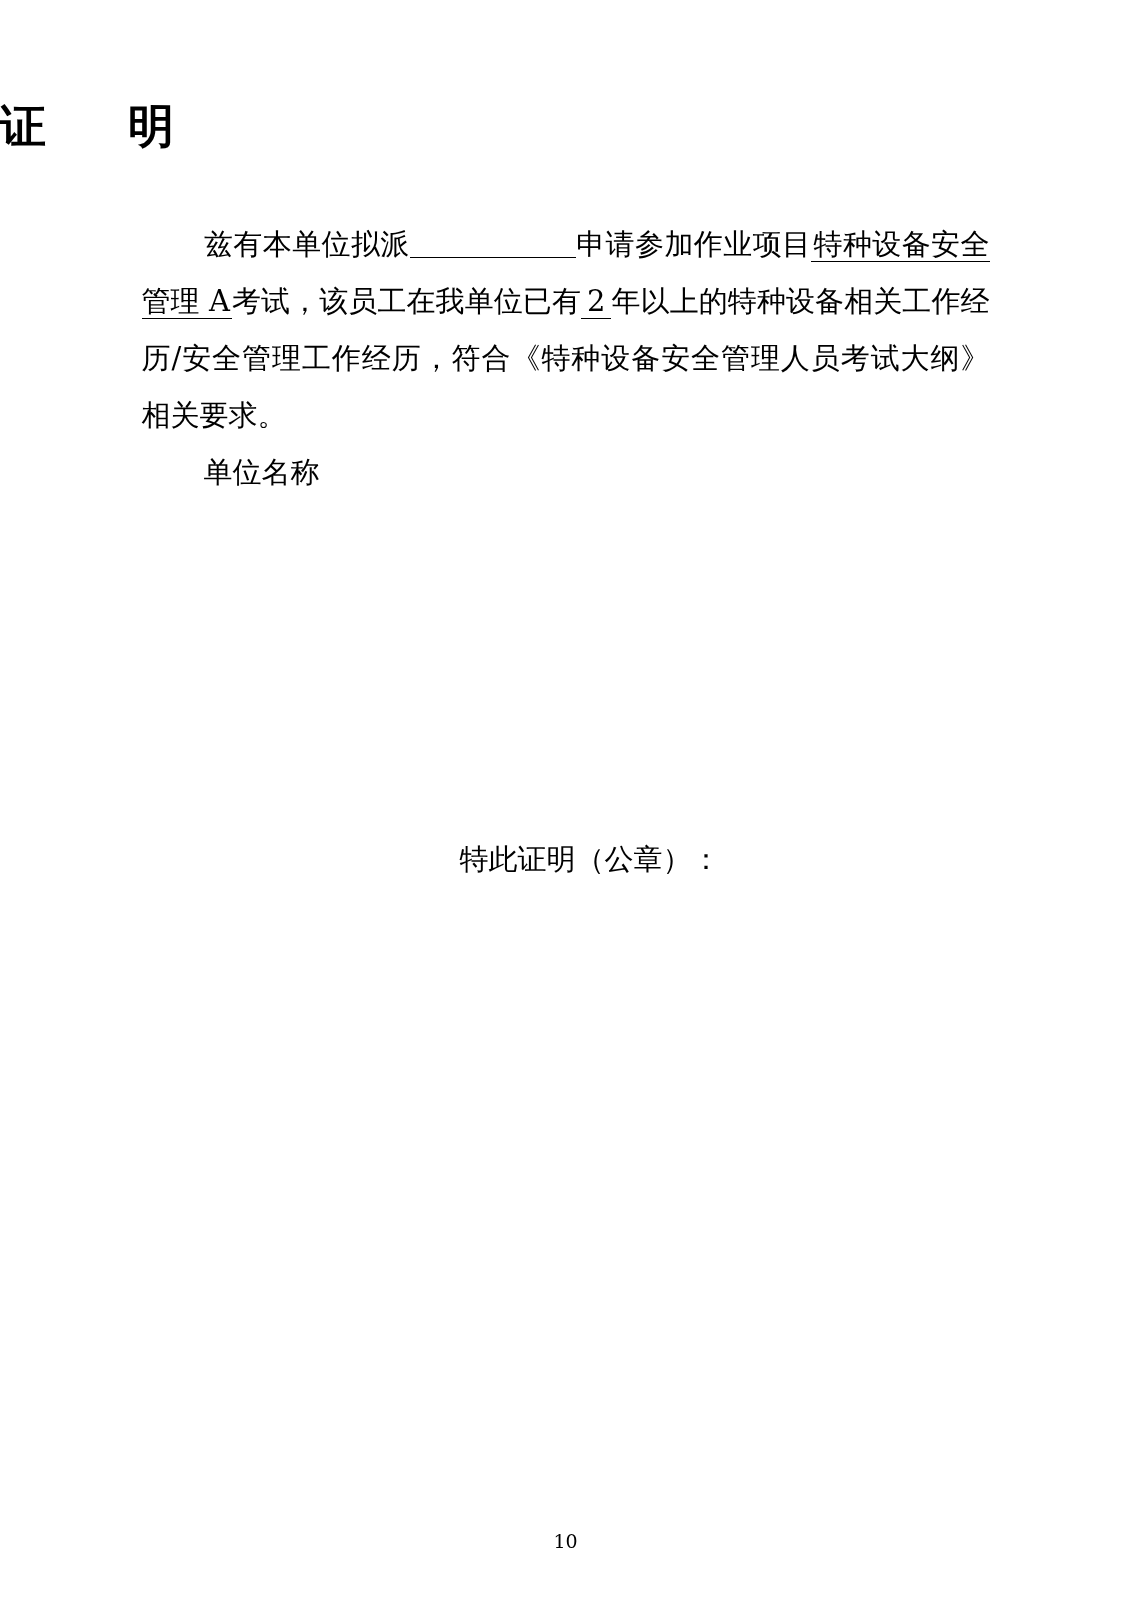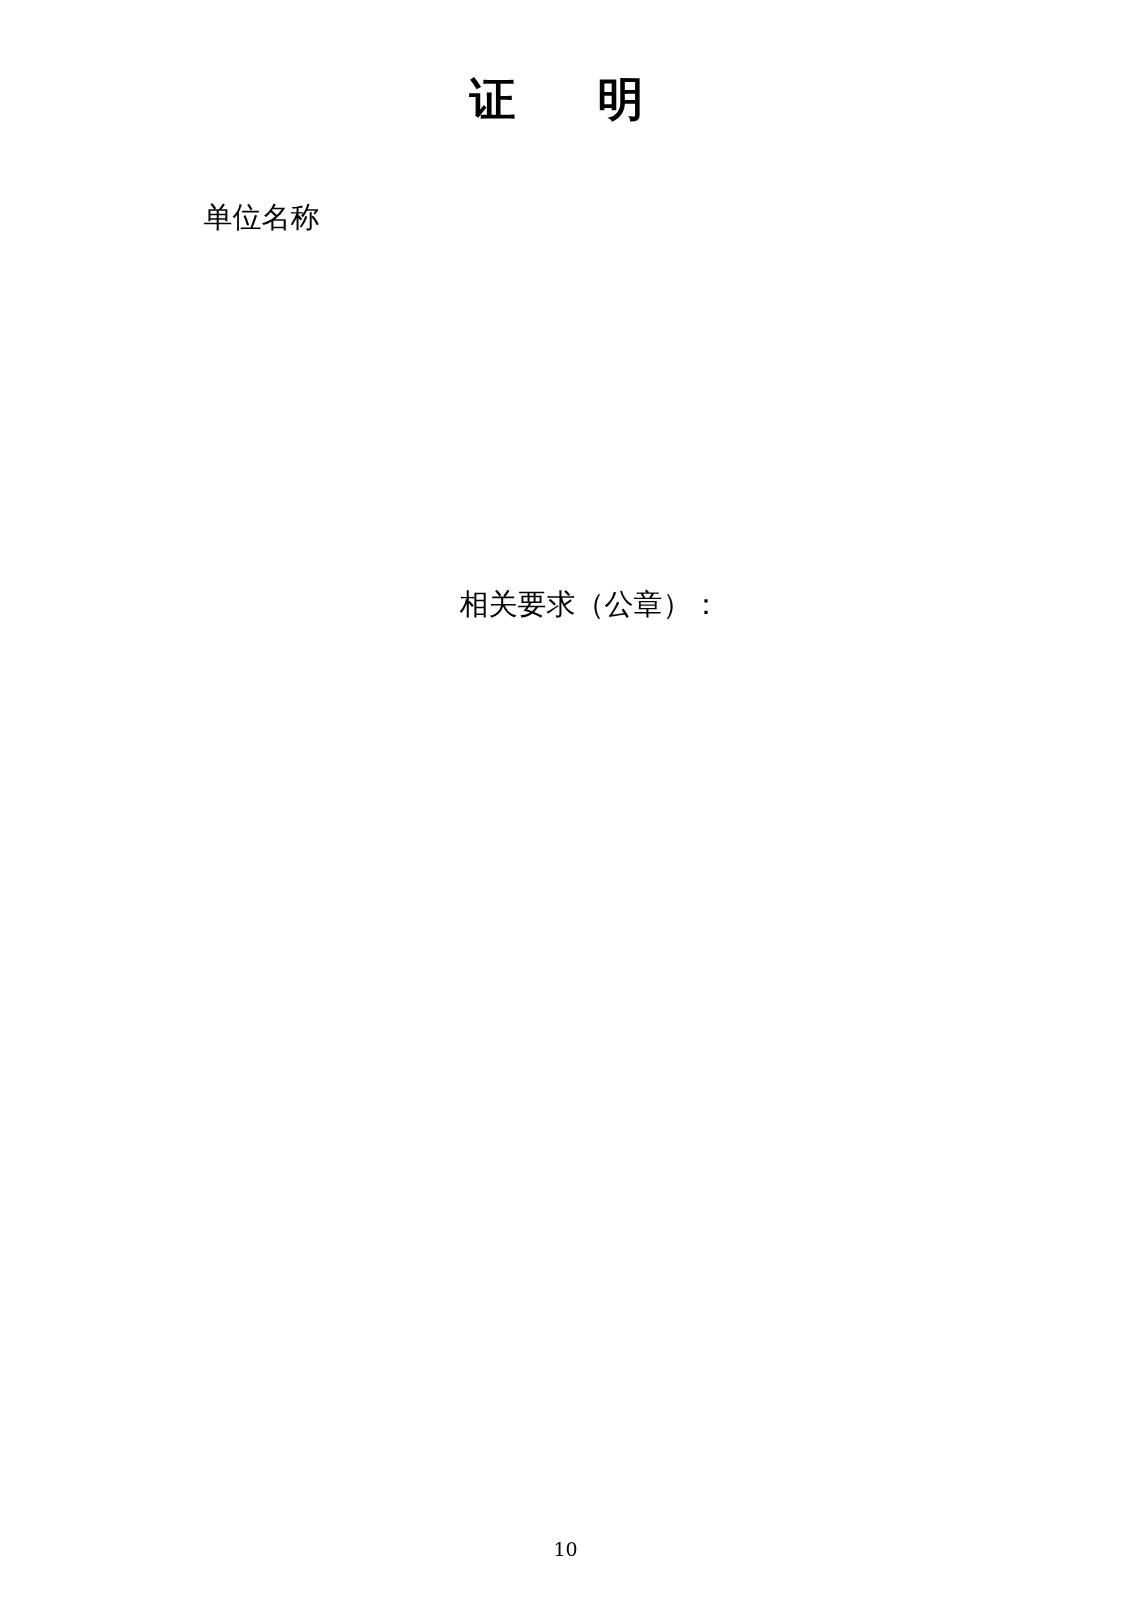--- a/index.html
+++ b/index.html
@@ -13,27 +13,27 @@
   }
   .page {
     position: relative;
     width: 1131px;
     height: 1600px;
     margin: 0 auto;
     background: #ffffff;
     overflow: hidden;
   }
   .doc-title {
-    text-align: center;
+    text-align: left;
     font-family: "DejaVu Sans", "Liberation Sans", sans-serif;
     font-weight: bold;
     font-size: 46px;
     letter-spacing: 18px;
     margin: 0;
-    padding-top: 72px;
+    padding-top: 99px;
     line-height: 1.2;
   }
   .body-block {
     margin: 0 auto;
     width: 848px;
     padding-top: 62px;
     font-size: 29px;
     line-height: 57px;
     text-align: justify;
     text-justify: inter-ideograph;
@@ -79,36 +79,37 @@
     letter-spacing: 2px;
   }
   .date-sp {
     display: inline-block;
     width: 38px;
   }
   .page-number {
     position: absolute;
     left: 0;
     right: 0;
-    bottom: 40px;
+    bottom: 48px;
     text-align: center;
     font-size: 19px;
     font-family: "DejaVu Serif", "Liberation Serif", serif;
   }
 </style>
 </head>
 <body>
 
 <div class="page">
 
   <h1 class="doc-title">证　明</h1>
 
   <div class="body-block">
+    <p class="para"><span class="indent"></span><span>兹有本单位拟派</span><span class="blank-long"></span><span>申请参加作业项目</span><span class="ul">特种设备安全管理 A</span><span>考试，该员工在我单位已有</span><span class="ul-num">2</span><span>年以上的特种设备相关工作经历/安全管理工作经历，符合《特种设备安全管理人员考试大纲》相关要求。</span></p>
     <p class="para-second"><span class="indent"></span><span>单位名称</span></p>
   </div>
 
   <div class="signature-block">
-    <p class="sig-line">相关要求（公章）：</p>
+    <p class="sig-line">特此证明（公章）：</p>
   </div>
 
   <div class="page-number">10</div>
 
 </div>
 
 </body></html>

